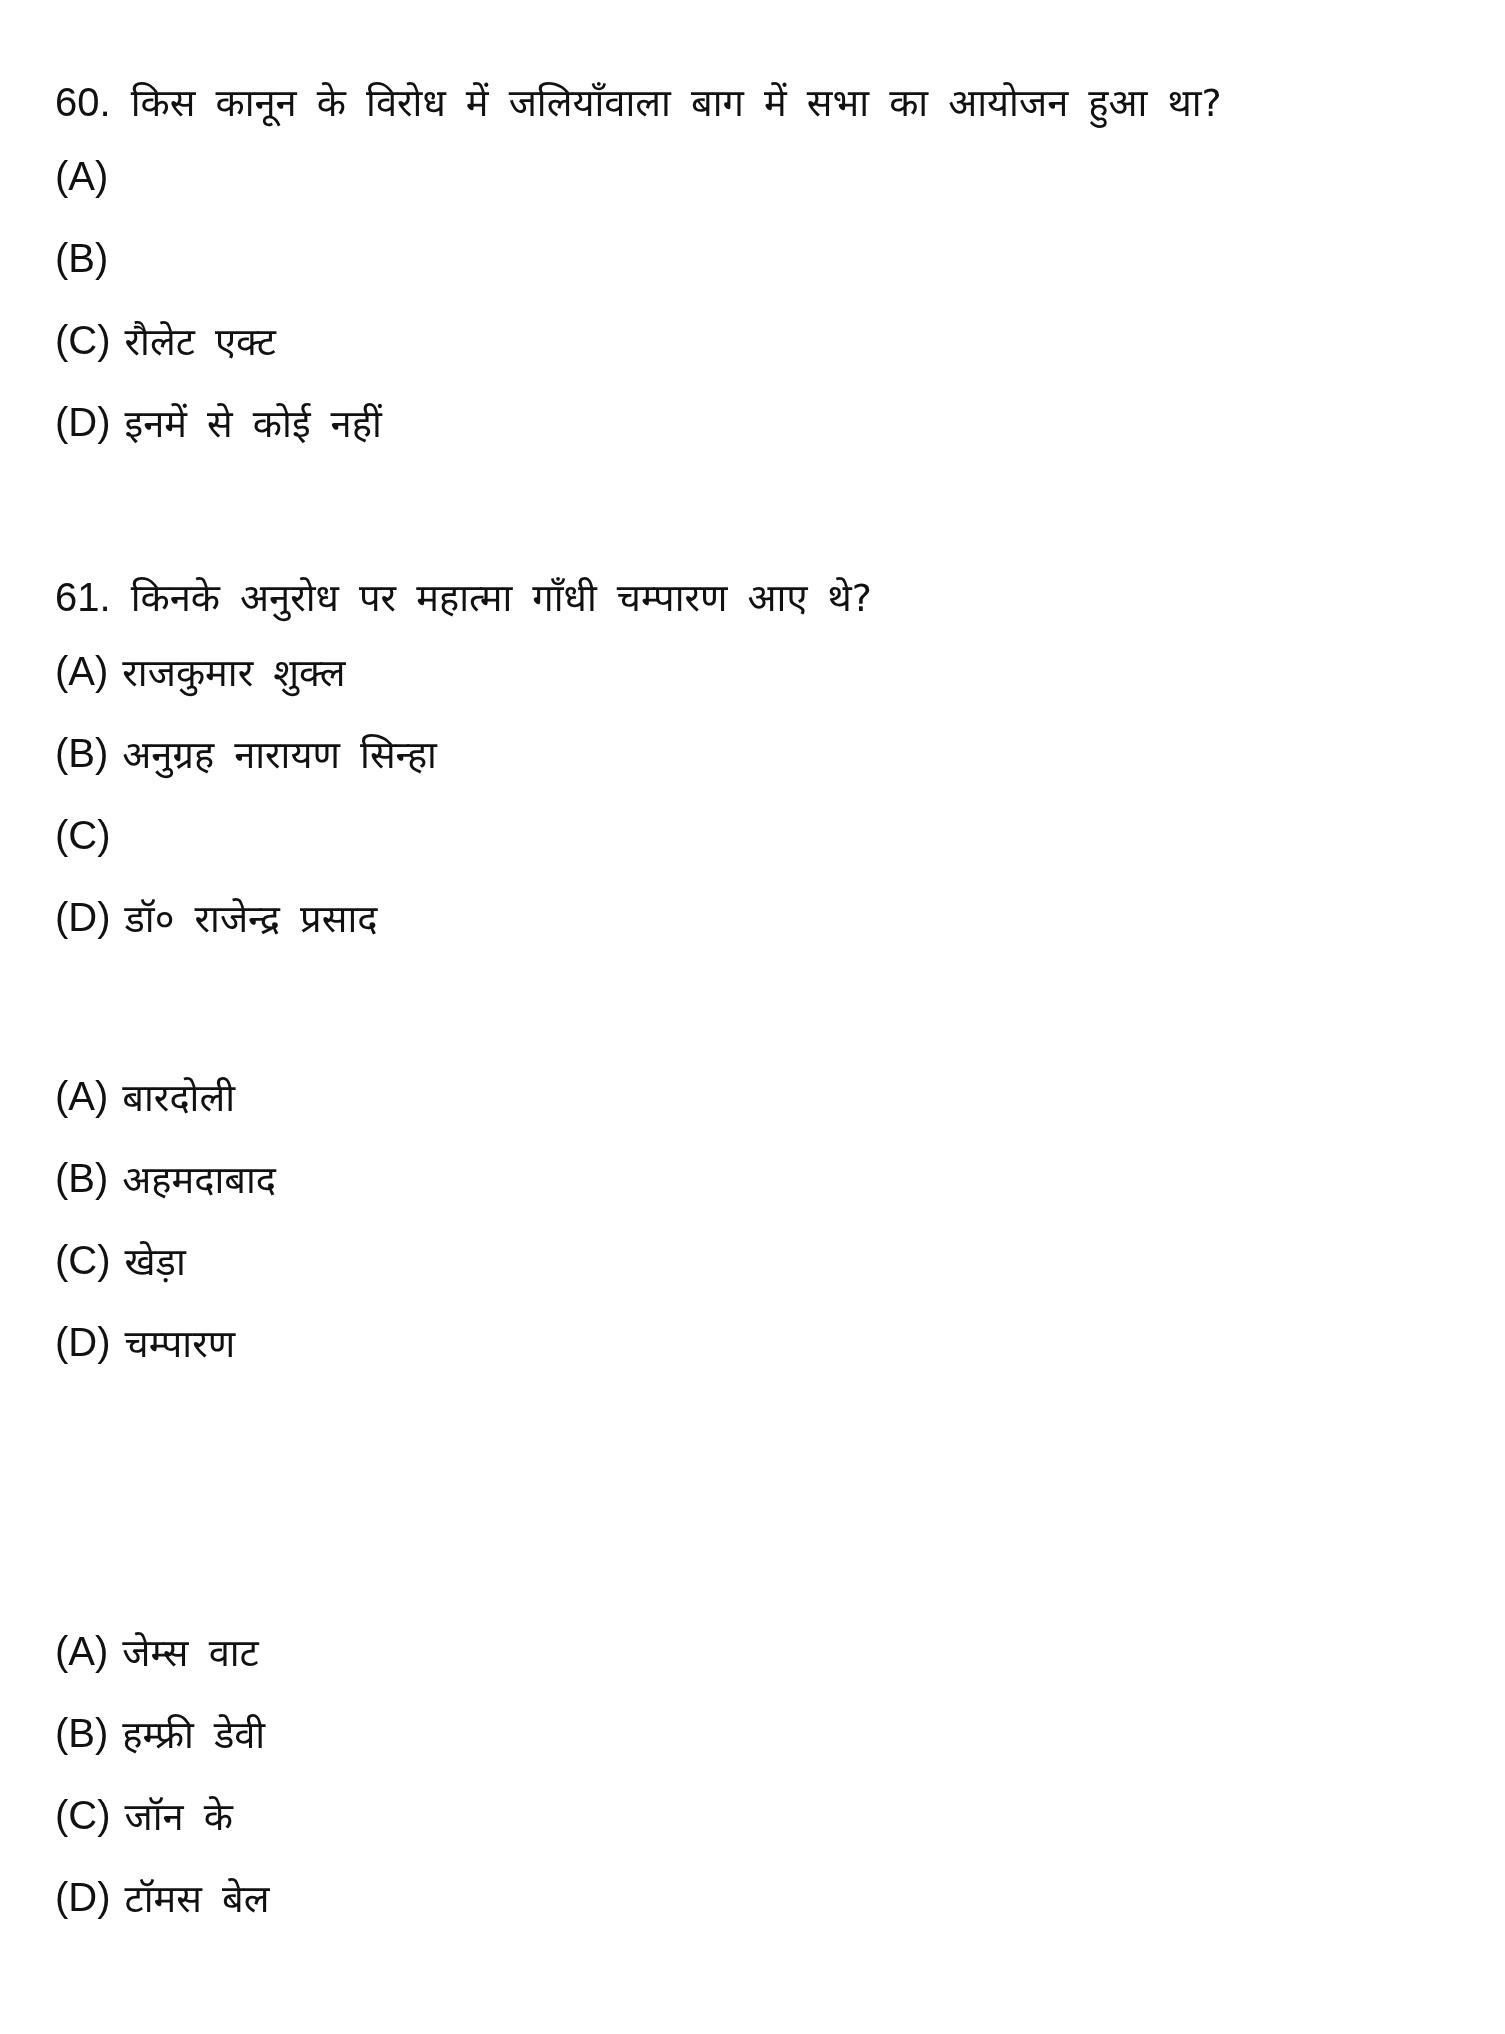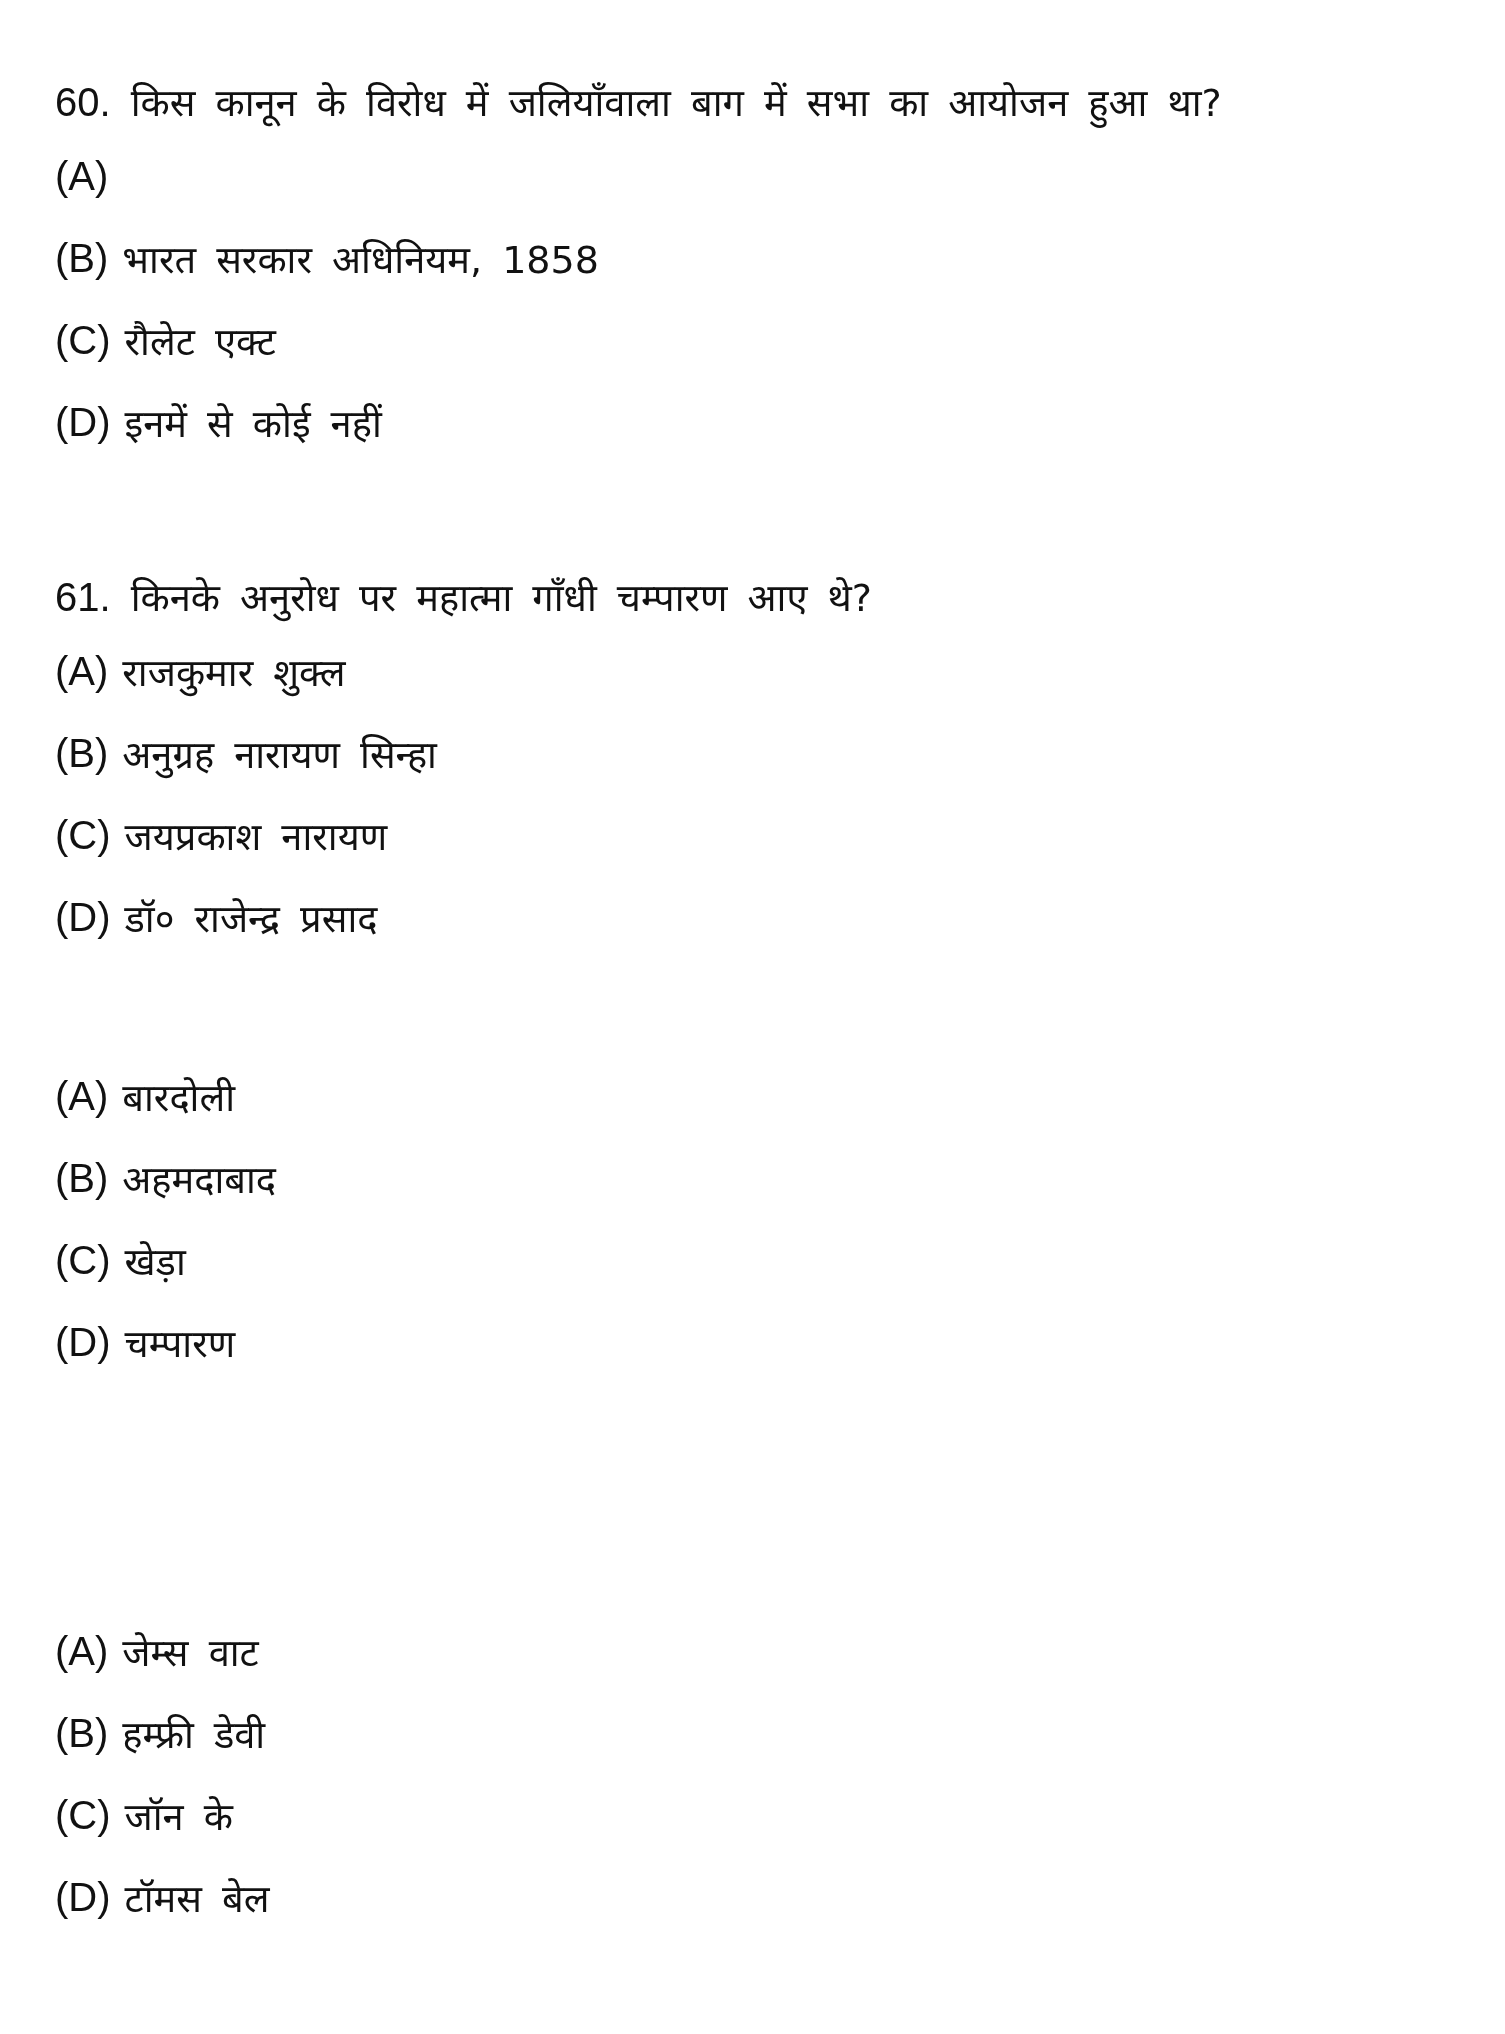--- a/index.html
+++ b/index.html
@@ -65,21 +65,20 @@
     <p class="q-text">
       <span class="q-num">60.</span>
       <span>किस कानून के विरोध में जलियाँवाला बाग में सभा का आयोजन हुआ था?</span>
     </p>
     <ul class="options">
       <li class="option">
         <span class="opt-label">(A)</span>
       </li>
       <li class="option">
         <span class="opt-label">(B)</span>
-        <span>भारत सरकार अधिनियम, 1858</span>
       </li>
       <li class="option">
         <span class="opt-label">(C)</span>
         <span>रौलेट एक्ट</span>
       </li>
       <li class="option">
         <span class="opt-label">(D)</span>
         <span>इनमें से कोई नहीं</span>
       </li>
     </ul>
@@ -94,21 +93,20 @@
       <li class="option">
         <span class="opt-label">(A)</span>
         <span>राजकुमार शुक्ल</span>
       </li>
       <li class="option">
         <span class="opt-label">(B)</span>
         <span>अनुग्रह नारायण सिन्हा</span>
       </li>
       <li class="option">
         <span class="opt-label">(C)</span>
-        <span>जयप्रकाश नारायण</span>
       </li>
       <li class="option">
         <span class="opt-label">(D)</span>
         <span>डॉ० राजेन्द्र प्रसाद</span>
       </li>
     </ul>
   </section>
 
   <section class="question" style="top:1055px;">
     <ul class="options">

